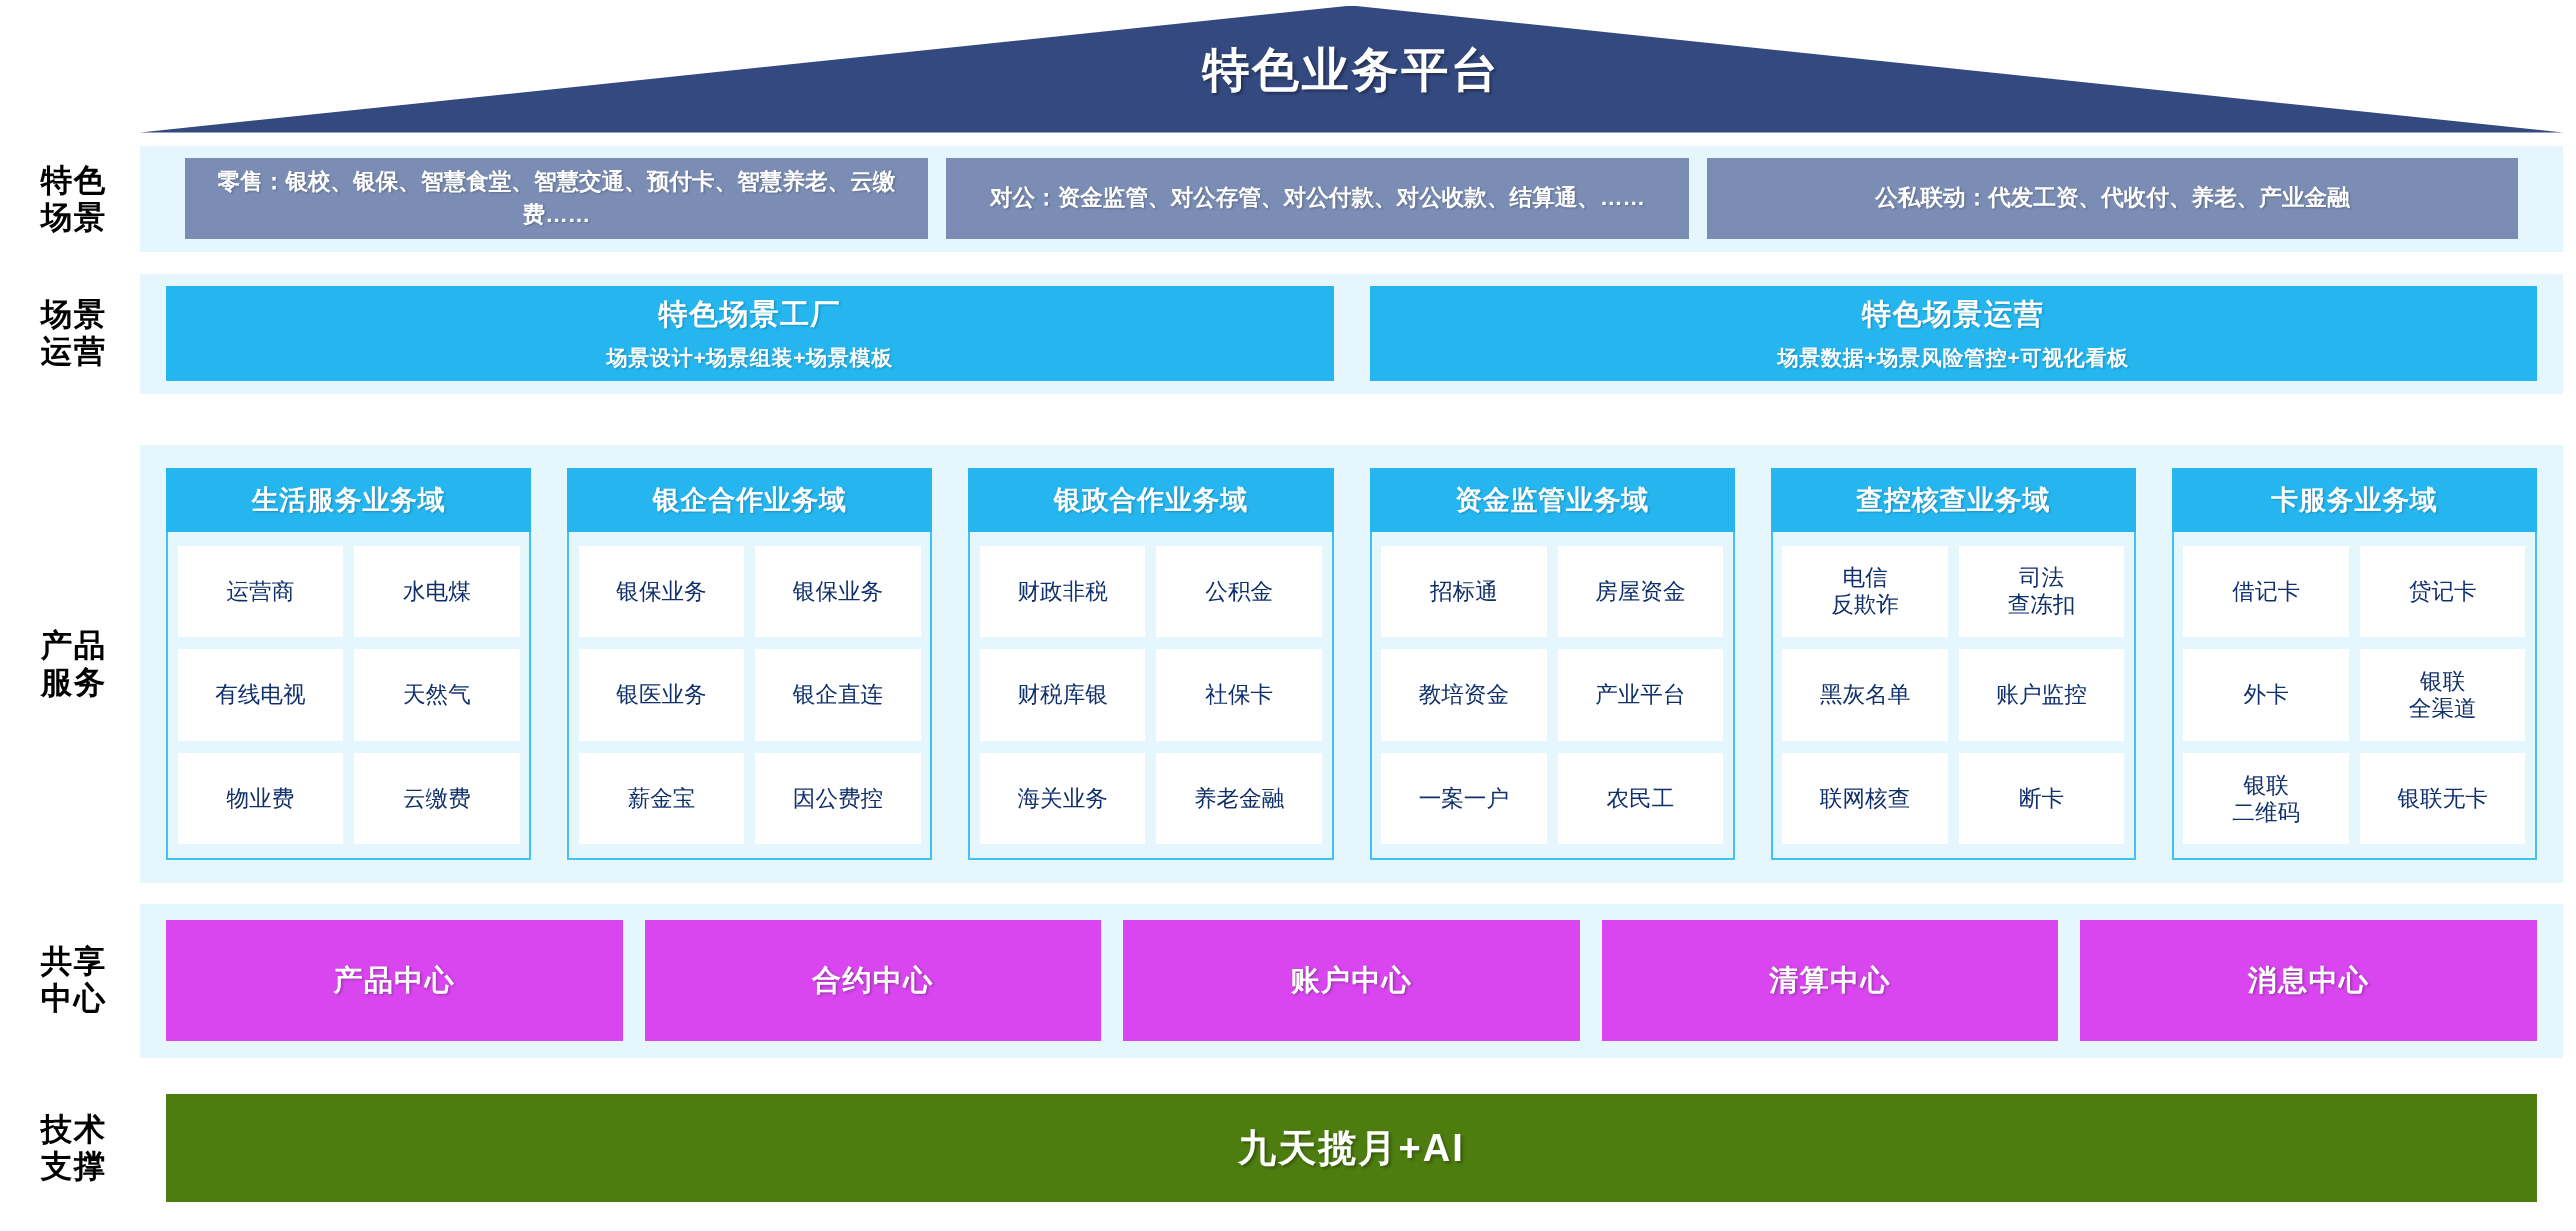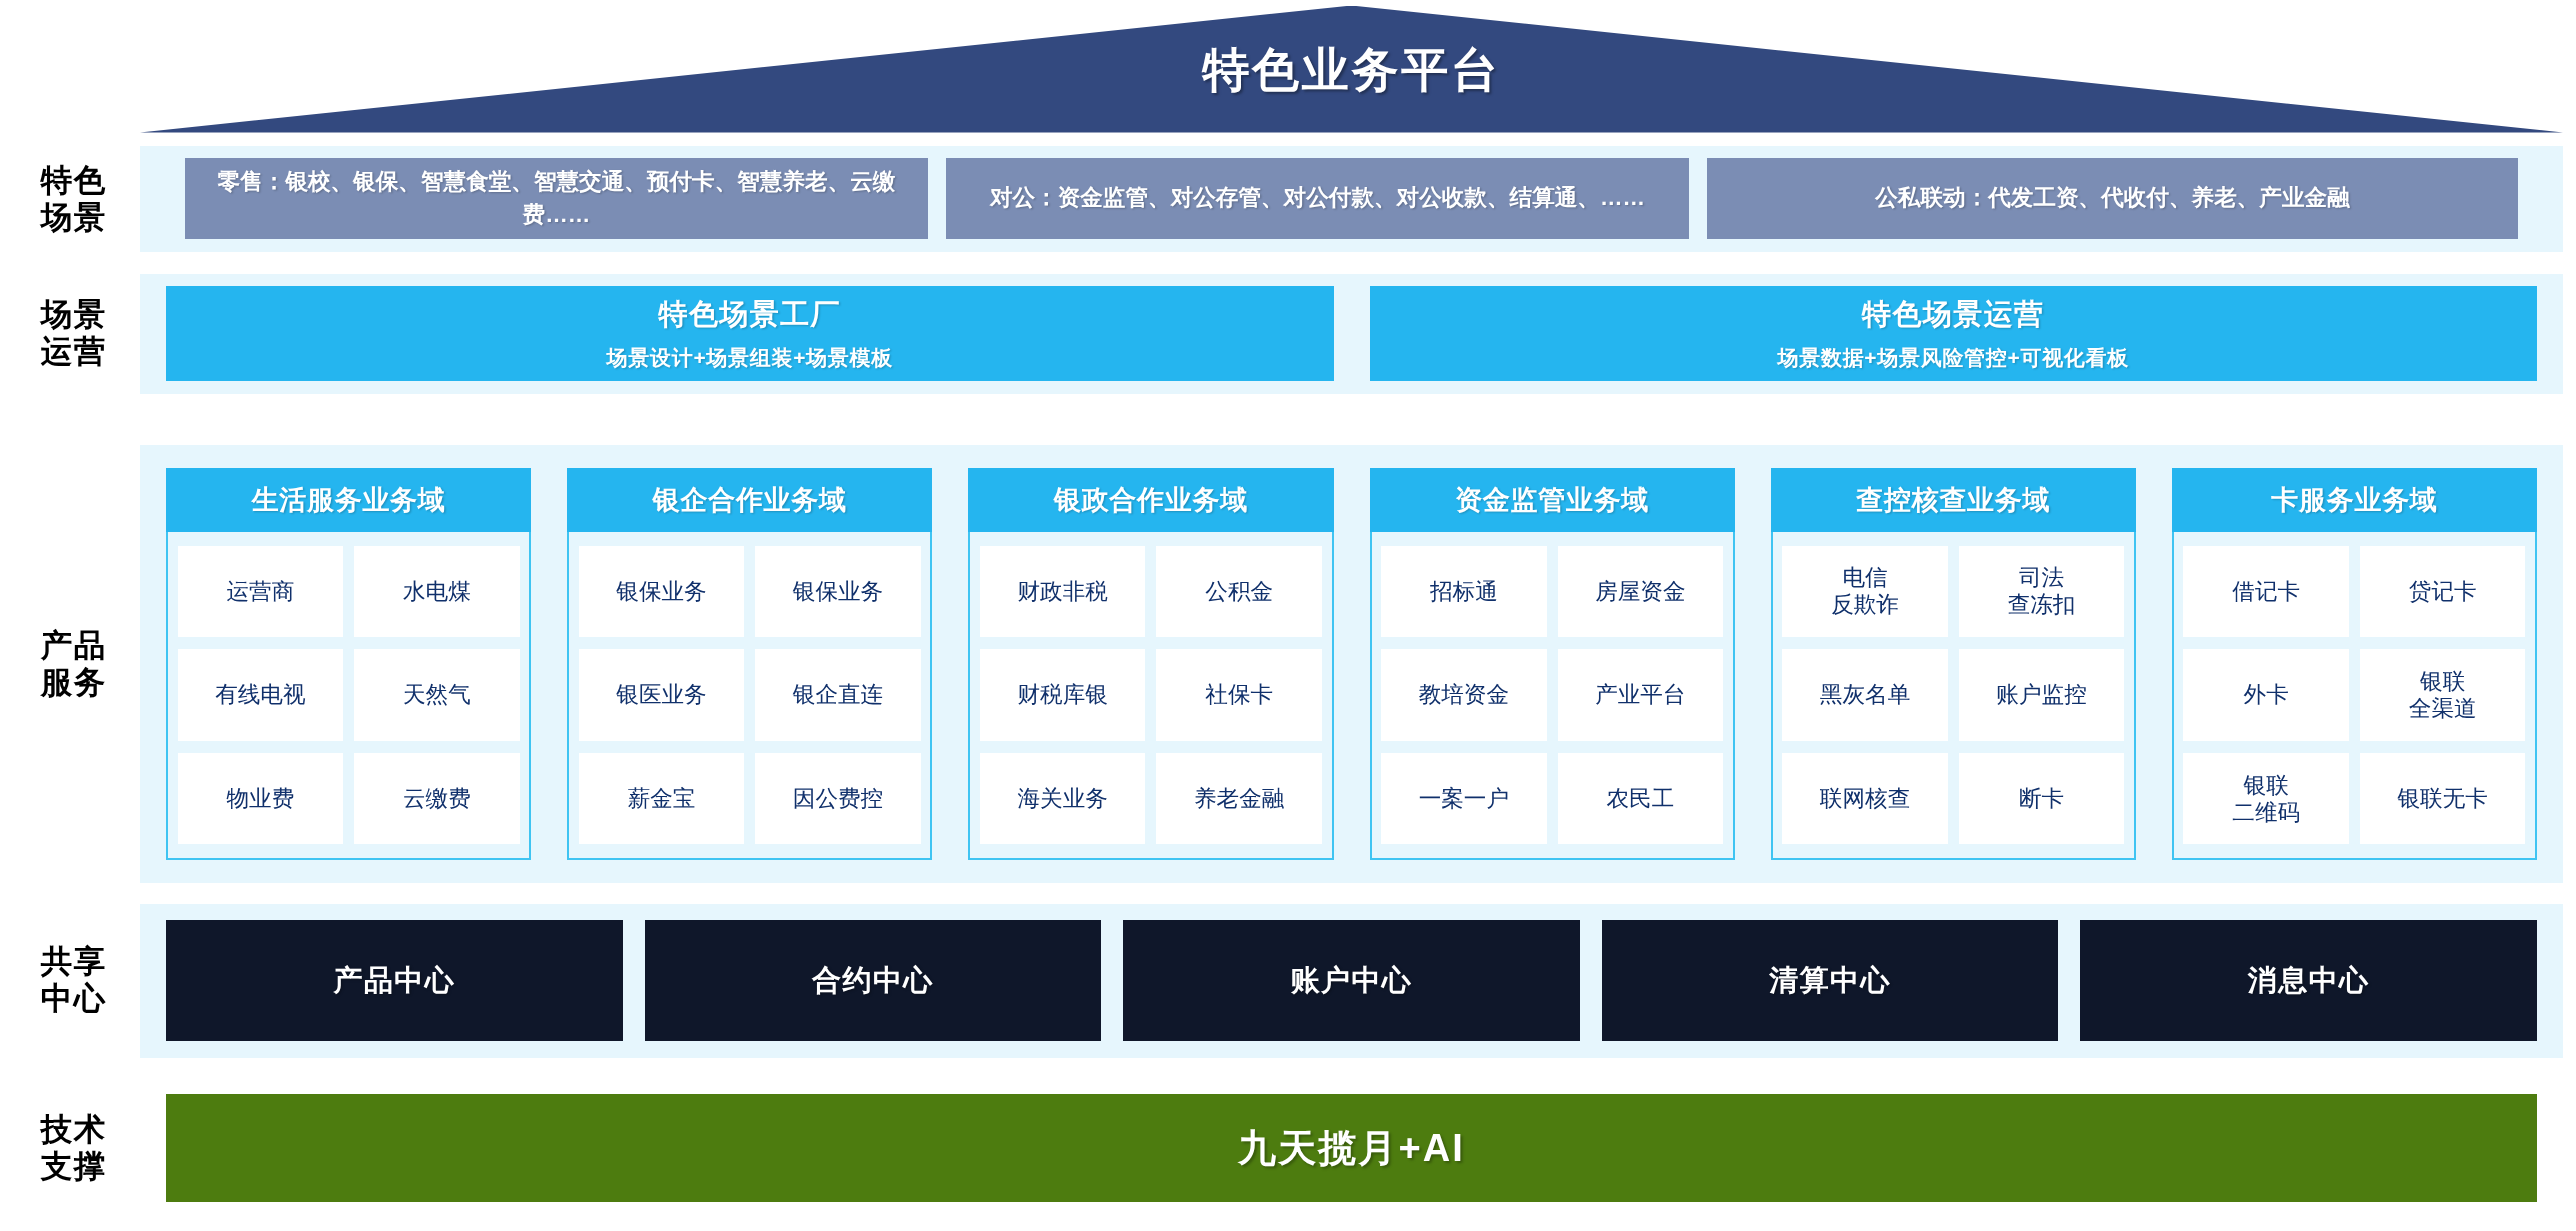--- a/index.html
+++ b/index.html
@@ -166,21 +166,21 @@
   
   #row-shared { top: 904px; height: 154px; }
   .shared-inner {
     position: absolute;
     left: 26px; right: 26px; top: 16.4px; bottom: 16.4px;
     display: flex;
     gap: 22px;
   }
   .shared-box {
     flex: 1 1 0;
-    background: #0f172a;
+    background: #d946ef;
     color: #ffffff;
     font-size: 29px;
     font-weight: bold;
     letter-spacing: 1.4px;
     display: flex;
     align-items: center;
     justify-content: center;
     text-shadow: 1.4px 1.4px 2.7px rgba(0,0,0,0.3);
   }
 

